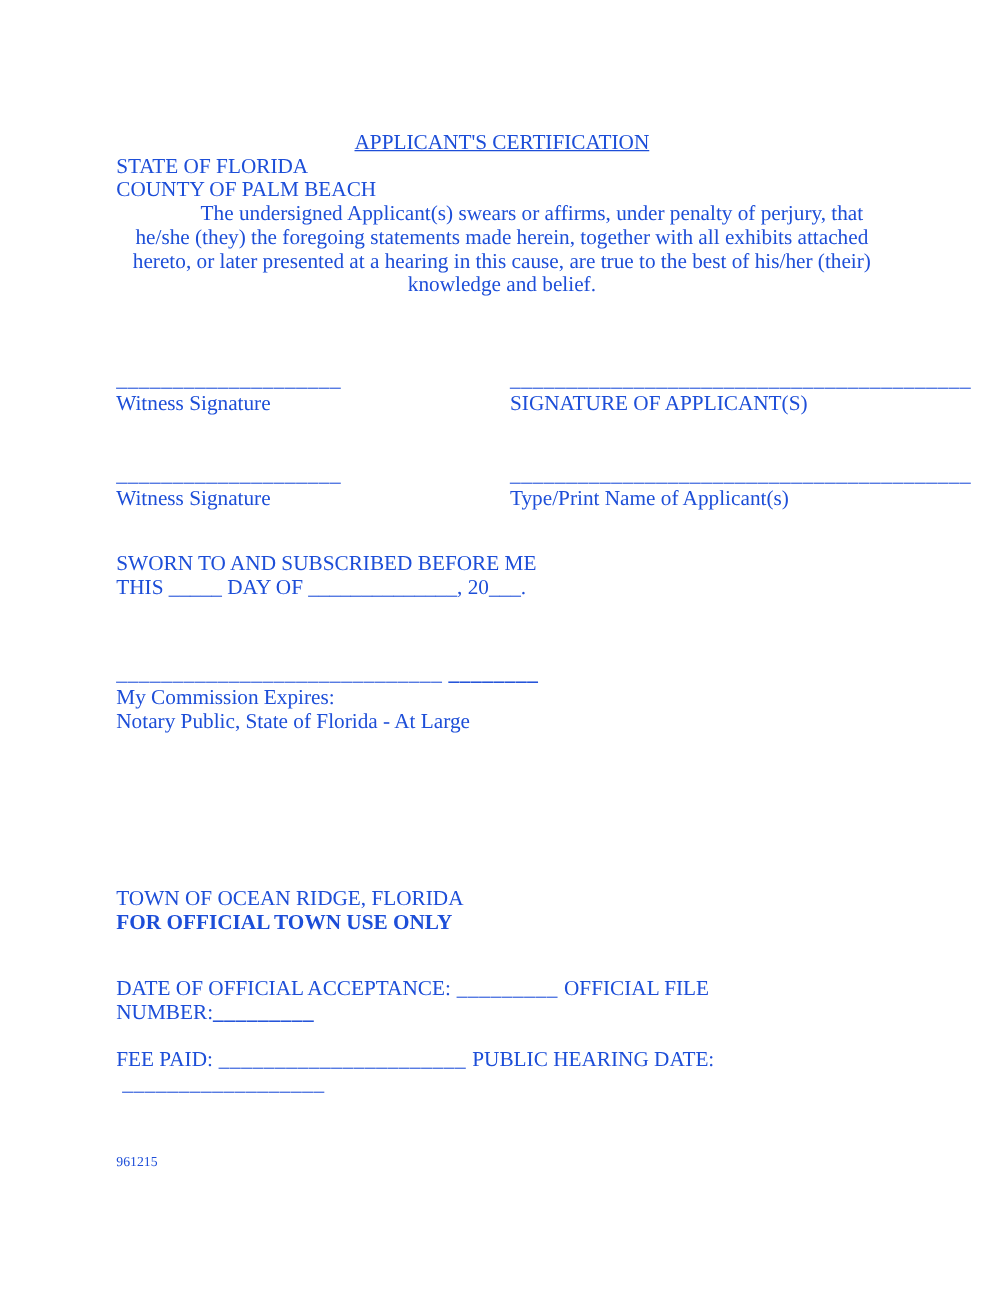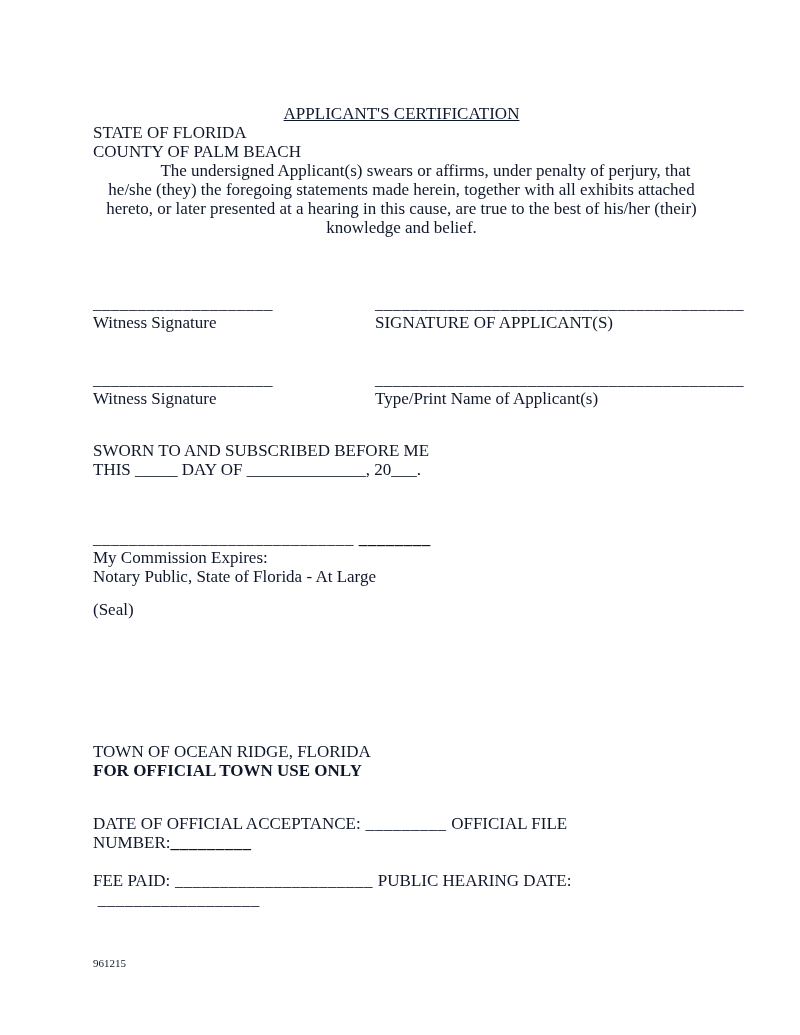--- a/index.html
+++ b/index.html
@@ -5,21 +5,21 @@
   html, body {
     margin: 0;
     padding: 0;
     background: #ffffff;
   }
   .page {
     position: relative;
     width: 800px;
     height: 1035px;
     background: #ffffff;
-    color: #0f172a;
+    color: #1d4ed8;
     font-family: "Liberation Serif", serif;
     font-size: 17px;
     line-height: 19px;
     box-sizing: border-box;
     padding: 104px 90px 12px 93px;
     overflow: hidden;
   }
   .center { text-align: left; }
   .title {
     text-align: center;
@@ -27,20 +27,21 @@
   }
   .para {
     text-indent: 48px;
     text-align: center;
   }
   .blank { white-space: pre; letter-spacing: 0.5px; }
   .bold { font-weight: bold; }
   .sig-row {
     display: flex;
     align-items: center;
+    gap: 33px;
   }
   .sig-col-left { width: 282px; flex: 0 0 282px; }
   .sig-col-right { flex: 1; }
   .mt-para-to-sig { margin-top: 57px; }
   .mt-sig2 { margin-top: 38px; }
   .mt-sworn { margin-top: 33px; }
   .mt-notary { margin-top: 50px; }
   .mt-seal { margin-top: 14px; }
   .mt-townuse { margin-top: 123px; }
   .mt-dateline { margin-top: 34px; }
@@ -85,21 +86,20 @@
 
   <div class="mt-sworn">SWORN TO AND SUBSCRIBED BEFORE ME</div>
   <div>THIS _____ DAY OF ______________, 20___.</div>
 
   <div class="mt-notary">
     <span class="blank">_____________________________</span><span class="blank bold"> ________</span>
   </div>
   <div>My Commission Expires:</div>
   <div>Notary Public, State of Florida - At Large</div>
 
-  <div class="mt-seal">(Seal)</div>
 
   <div class="center mt-townuse">TOWN OF OCEAN RIDGE, FLORIDA</div>
   <div class="center bold">FOR OFFICIAL TOWN USE ONLY</div>
 
   <div class="mt-dateline">
     <span>DATE OF OFFICIAL ACCEPTANCE:</span><span class="blank"> _________ </span><span>OFFICIAL FILE NUMBER:</span><span class="blank bold">_________</span>
   </div>
 
   <div class="mt-feeline">
     <span>FEE PAID:</span><span class="blank"> ______________________ </span><span>PUBLIC HEARING DATE:</span><span class="blank"> __________________</span>

